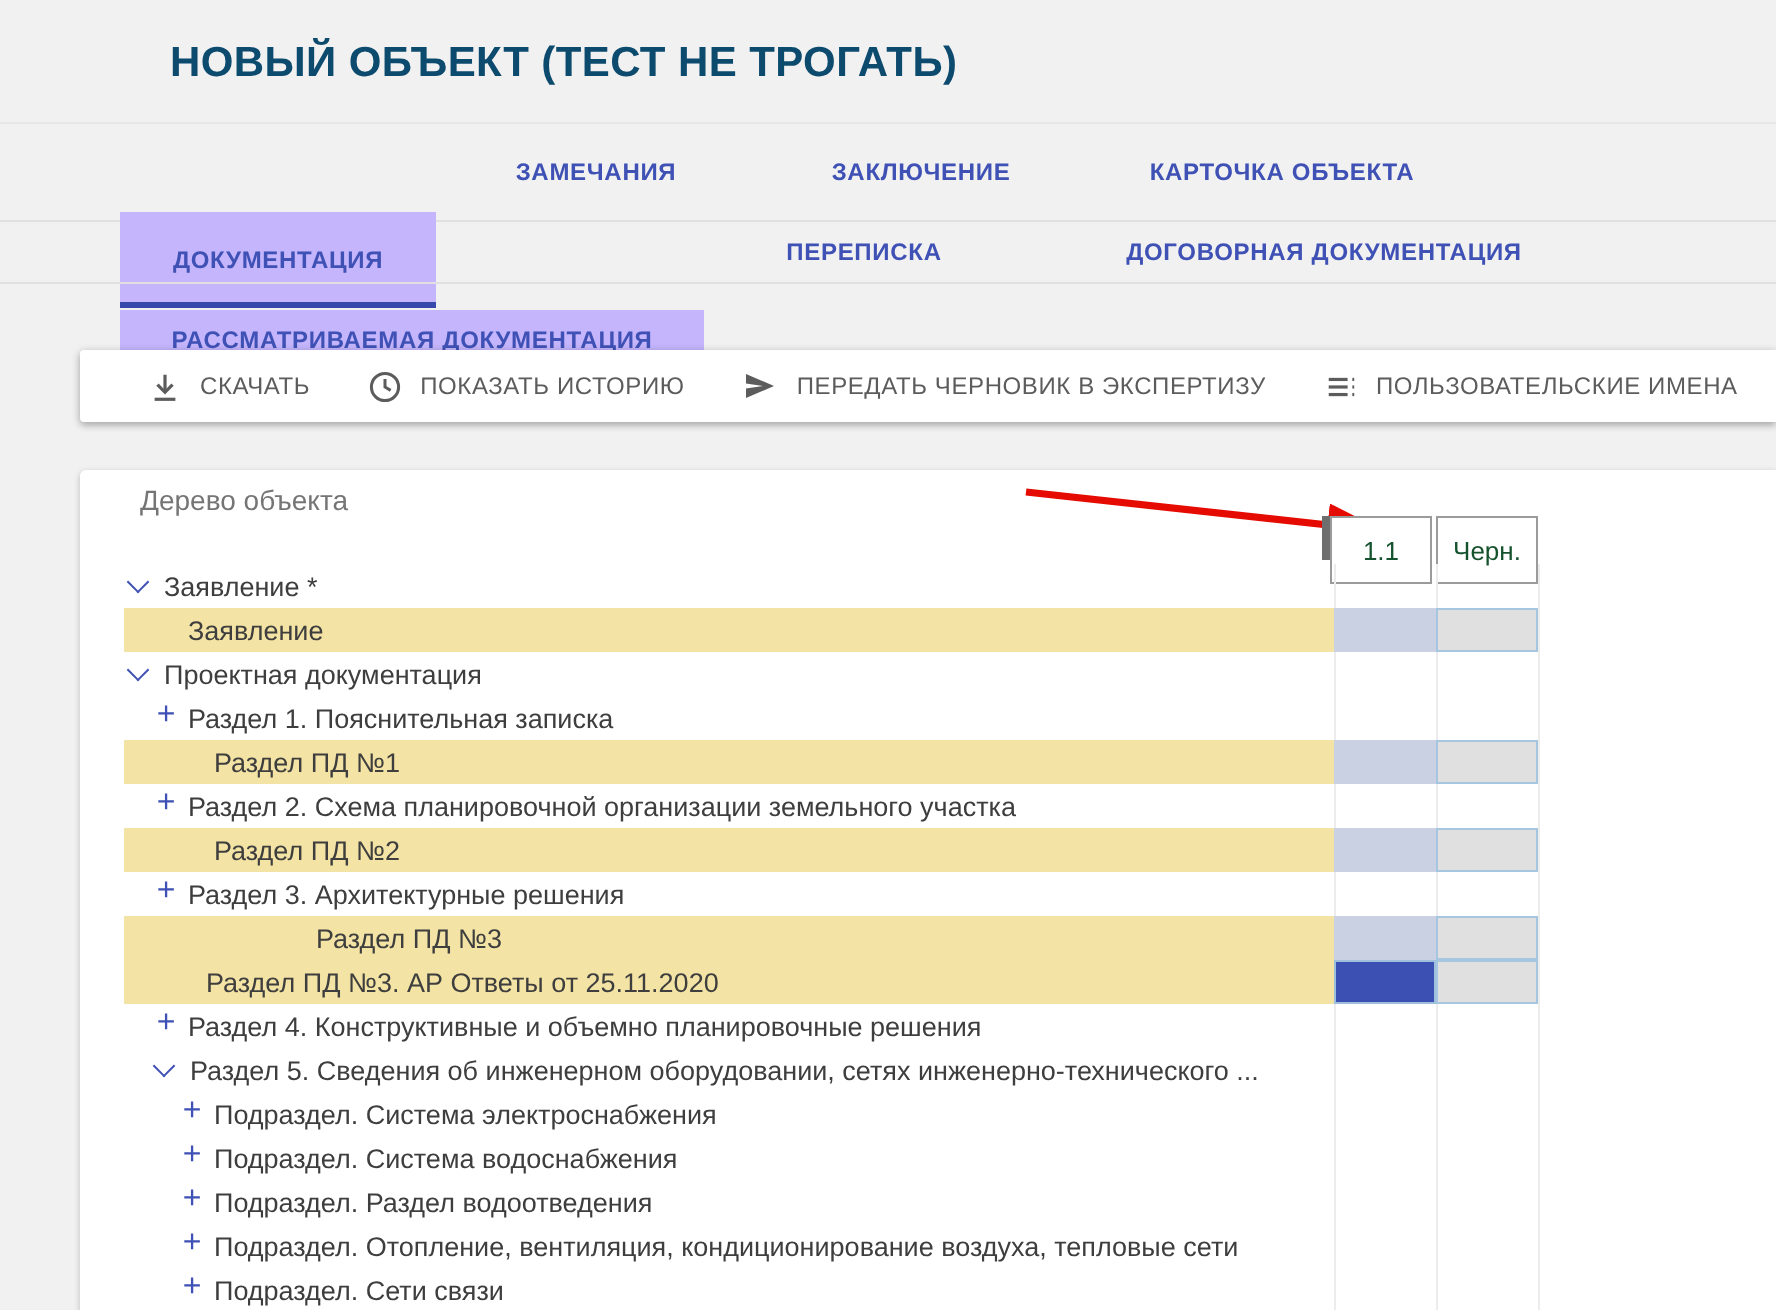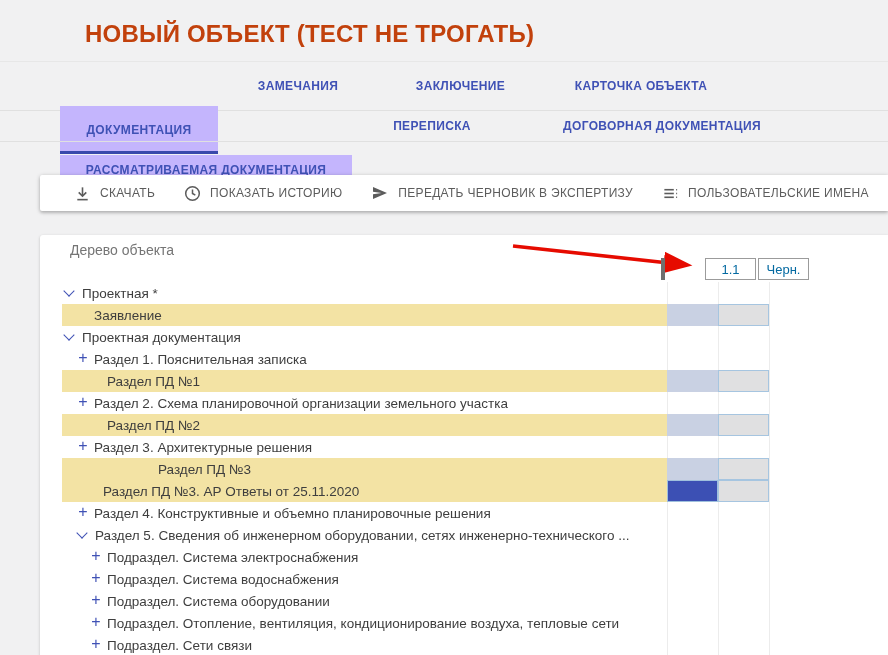--- a/index.html
+++ b/index.html
@@ -4,21 +4,21 @@
 <style>
   html,body{margin:0;padding:0;}
   body{
     width:888px;height:655px;overflow:hidden;position:relative;
     background:#f1f1f2;
     font-family:"Liberation Sans", sans-serif;
     -webkit-font-smoothing:antialiased;
   }
   .page-title{
     position:absolute;left:85px;top:20px;
-    font-size:24px;font-weight:bold;color:#c2410c;letter-spacing:.2px;
+    font-size:21px;font-weight:bold;color:#0c4a6e;letter-spacing:.2px;
   }
   
   .tabrow{
     position:absolute;left:0;right:0;display:flex;box-sizing:border-box;
     padding-left:60px;border-bottom:1px solid #e0e0e0;
   }
   #tabs-primary{top:61px;height:50px;border-top:1px solid #e7e7e7;}
   #tabs-secondary{top:111px;height:31px;}
   .tab{
     position:relative;display:flex;align-items:center;justify-content:center;
@@ -47,23 +47,23 @@
     border-radius:3px 0 0 0;
     box-shadow:0 1px 3px rgba(0,0,0,.22);
     overflow:hidden;
   }
   .tree-label{
     position:absolute;left:30px;top:7px;font-size:14px;color:#757575;
   }
   .arrow-svg{position:absolute;left:465px;top:2px;width:200px;height:38px;}
   .hdr-bar{position:absolute;left:621px;top:23px;width:4px;height:22px;background:#6f6f6f;}
   .hdr-cell{
-    position:absolute;top:23px;height:22px;box-sizing:border-box;background:#fff;
+    position:absolute;top:23px;height:34px;box-sizing:border-box;background:#fff;
     border:1px solid #9b9b9b;display:flex;align-items:center;justify-content:center;
-    font-size:13px;color:#0369a1;cursor:pointer;margin-left:40px;
+    font-size:13px;color:#14532d;cursor:pointer;
   }
   #hdr-cell-0{left:625px;width:51px;}
   #hdr-cell-1{left:678px;width:51px;}
   .gridline{position:absolute;top:47px;bottom:0;width:1px;background:#ececec;z-index:0;}
   .gl-0{left:627px;} .gl-1{left:678px;} .gl-2{left:729px;}
   #tree-body{position:absolute;left:0;right:0;top:47px;}
   .tree-row{position:relative;height:22px;cursor:pointer;}
   .row-hl{position:absolute;left:22px;width:605px;top:0;bottom:0;background:#f3e3a4;z-index:1;}
   .row-content{
     position:relative;z-index:3;display:flex;align-items:center;height:22px;
@@ -162,21 +162,21 @@
   <div class="hdr-cell" id="hdr-cell-1">Черн.</div>
 
   <div class="gridline gl-0"></div>
   <div class="gridline gl-1"></div>
   <div class="gridline gl-2"></div>
 
   <div id="tree-body">
       <div class="tree-row">
         <div class="row-content" style="padding-left: 24px;">
           <span class="tree-icon icon-chevron"></span>
-          <span>Проектная *</span>
+          <span>Заявление *</span>
         </div>
       </div>
       <div class="tree-row">
         <div class="row-hl"></div>
         <div class="row-content" style="padding-left: 54px;">
           <span>Заявление</span>
         </div>
         <div class="vcell vc-0 cell-lightblue"></div>
         <div class="vcell vc-1 cell-gray"></div>
       </div>
@@ -256,21 +256,21 @@
       </div>
       <div class="tree-row">
         <div class="row-content" style="padding-left: 50px;">
           <span class="tree-icon icon-plus">+</span>
           <span>Подраздел. Система водоснабжения</span>
         </div>
       </div>
       <div class="tree-row">
         <div class="row-content" style="padding-left: 50px;">
           <span class="tree-icon icon-plus">+</span>
-          <span>Подраздел. Система оборудовании</span>
+          <span>Подраздел. Раздел водоотведения</span>
         </div>
       </div>
       <div class="tree-row">
         <div class="row-content" style="padding-left: 50px;">
           <span class="tree-icon icon-plus">+</span>
           <span>Подраздел. Отопление, вентиляция, кондиционирование воздуха, тепловые сети</span>
         </div>
       </div>
       <div class="tree-row">
         <div class="row-content" style="padding-left: 50px;">

